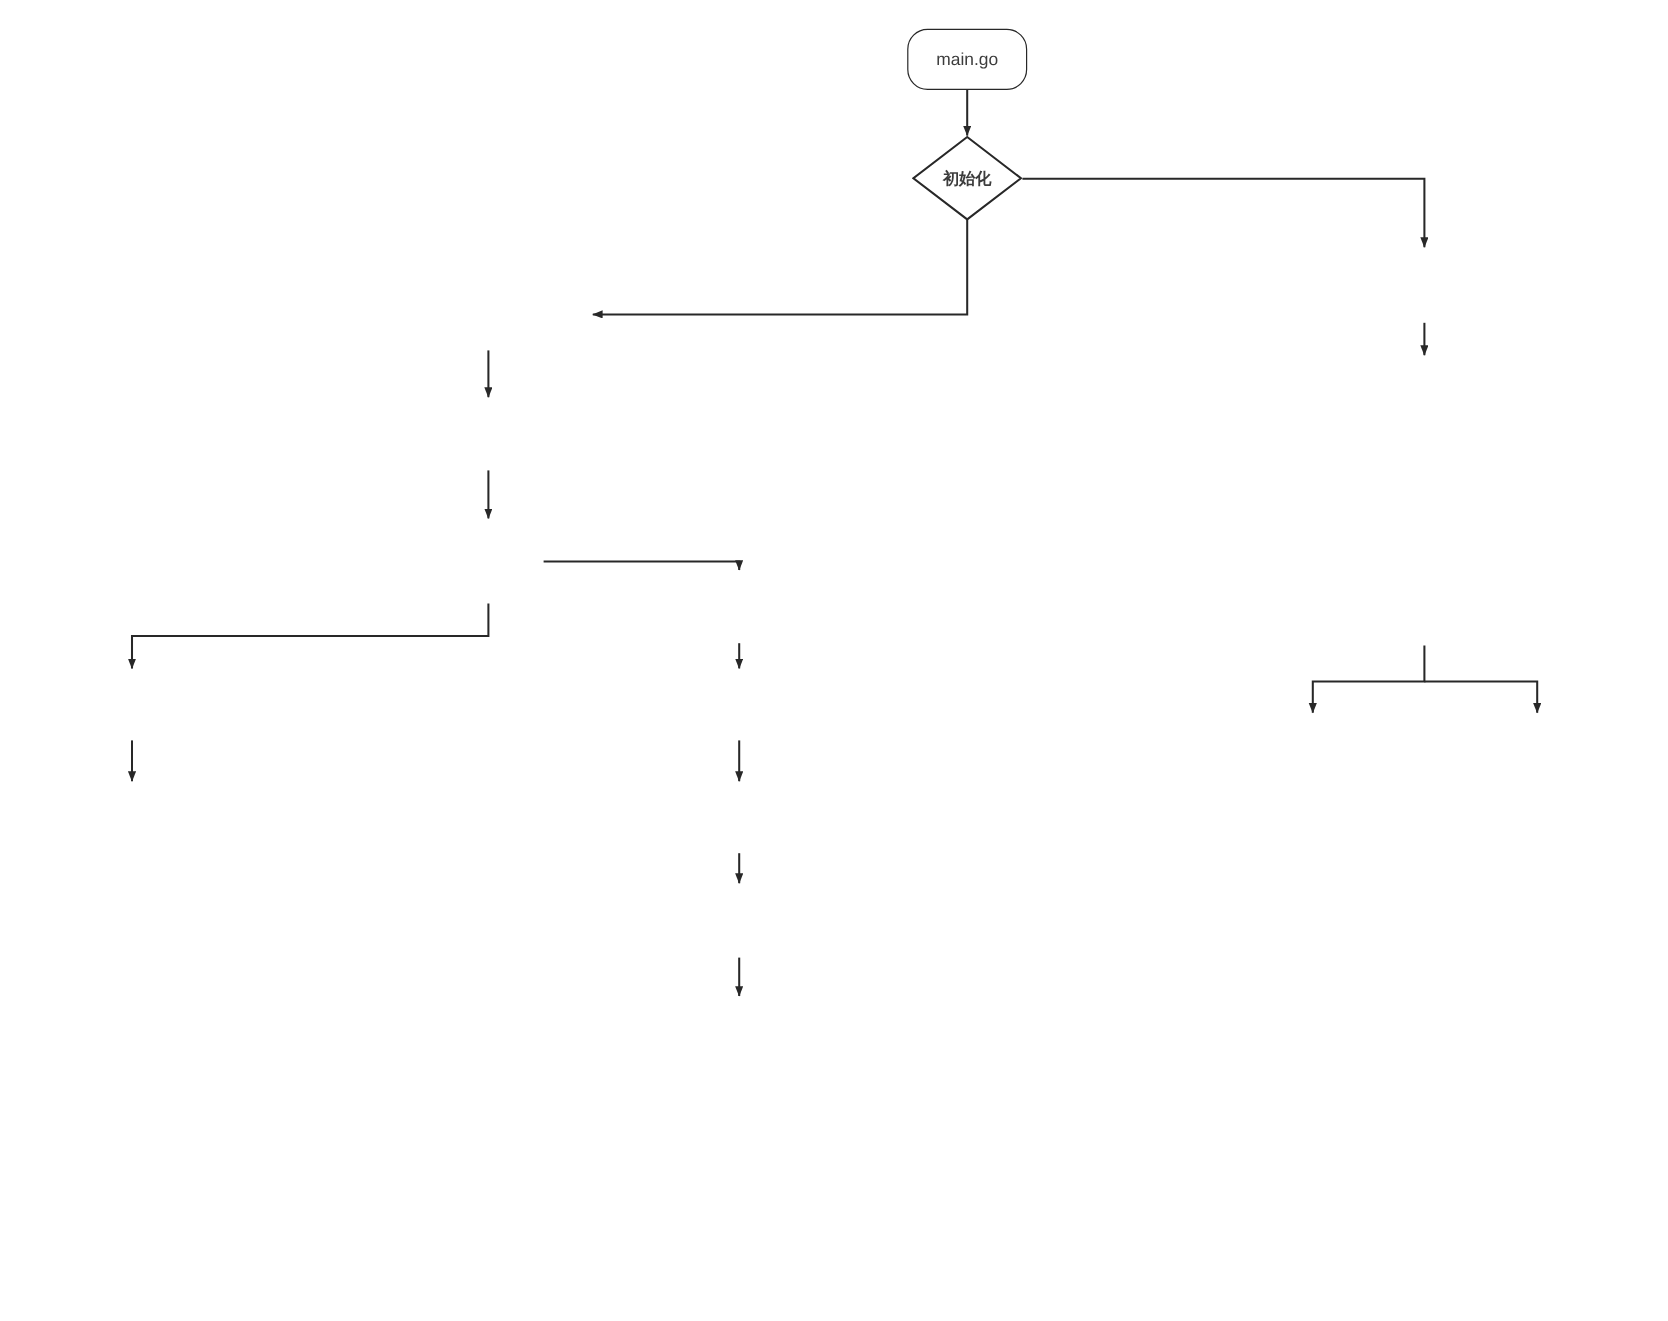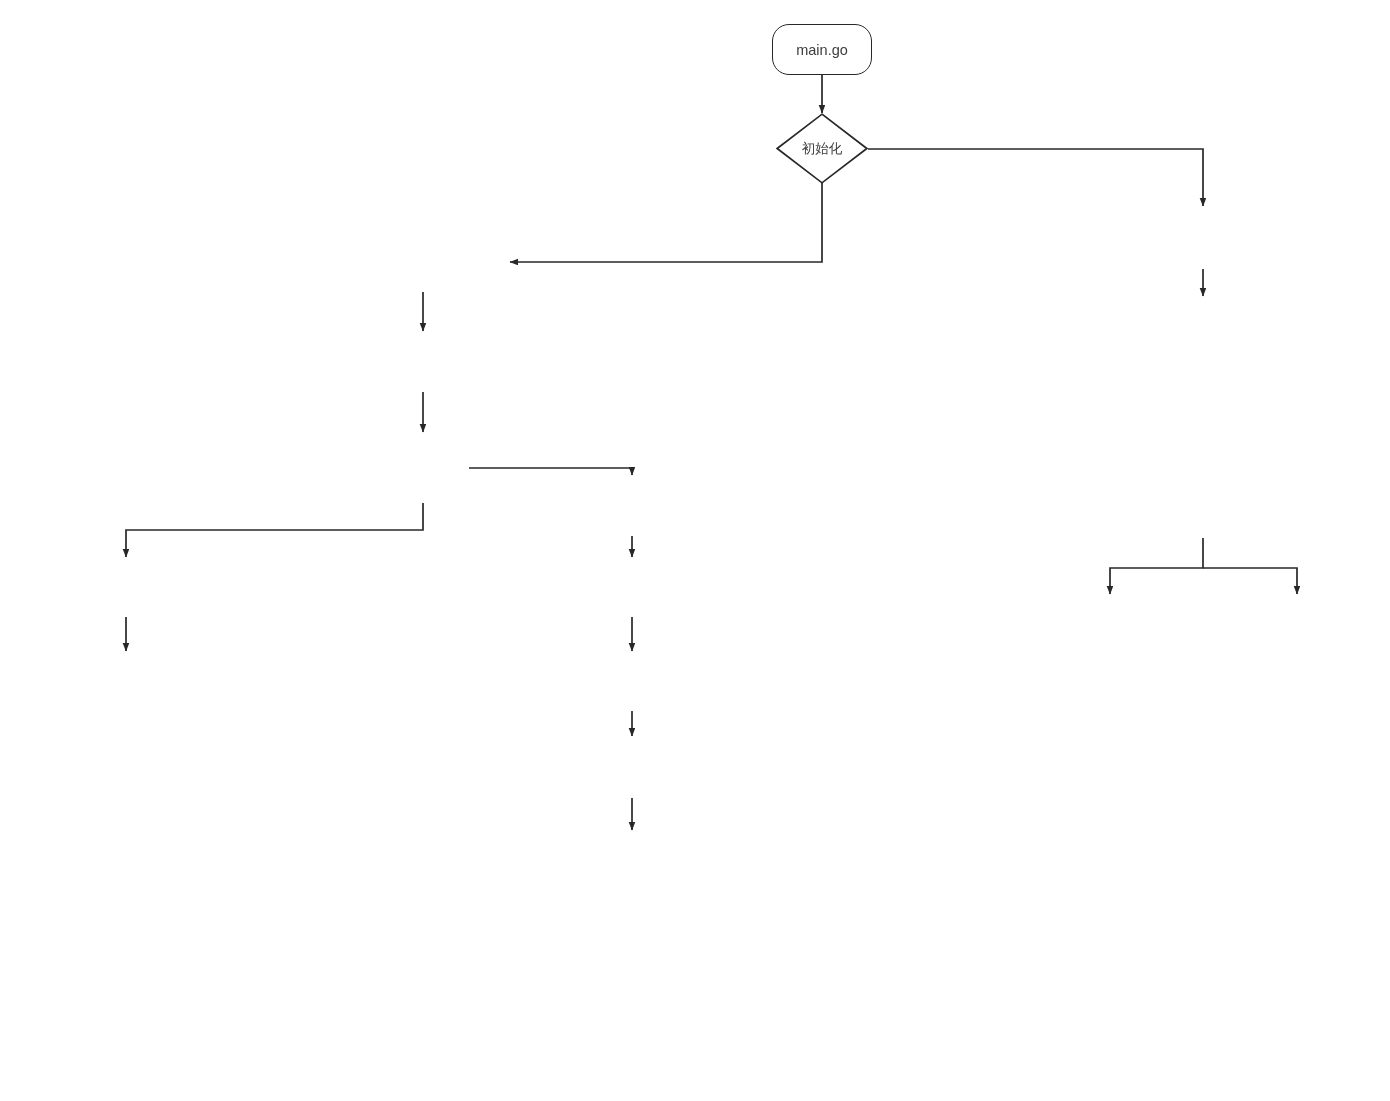--- a/index.html
+++ b/index.html
@@ -1,29 +1,29 @@
 <!DOCTYPE html>
 <html><head>
 <meta charset="utf-8">
 <title>flow</title>
 <style>
   html,body{margin:0;padding:0;background:#ffffff;}
   body{width:1390px;height:1101px;position:relative;overflow:hidden;
        font-family:"Liberation Sans","DejaVu Sans",sans-serif;color:#333333;
        -webkit-font-smoothing:antialiased;}
-  #canvas{position:absolute;left:16px;top:0;width:1149px;height:1101px;}
+  #canvas{position:absolute;left:0;top:0;width:1149px;height:1101px;}
   svg.edges{position:absolute;left:0;top:0;width:1390px;height:1101px;overflow:visible;}
 
   .terminal{position:absolute;box-sizing:border-box;border:1.7px solid #282828;
         border-radius:17px;background:#ffffff;display:flex;align-items:center;
         justify-content:center;font-size:14.5px;color:#3c3c3c;}
 
   .diamond{position:absolute;}
   .diamond .dlabel{position:absolute;left:0;top:0;width:100%;height:100%;
-        display:flex;align-items:center;justify-content:center;font-size:13.5px;color:#3c3c3c;}
+        display:flex;align-items:center;justify-content:center;font-size:13.5px;color:#3c3c3c;font-weight:bold;}
 </style>
 </head>
 <body>
 
 <div id="canvas">
 
   <svg class="edges" viewBox="0 0 1390 1101" width="1390" height="1101">
     <defs>
       <marker id="arw" markerWidth="10" markerHeight="10" refX="8.2" refY="3.4" orient="auto" markerUnits="userSpaceOnUse">
         <path d="M0,0 L8.6,3.4 L0,6.8 z" fill="#282828"></path>

